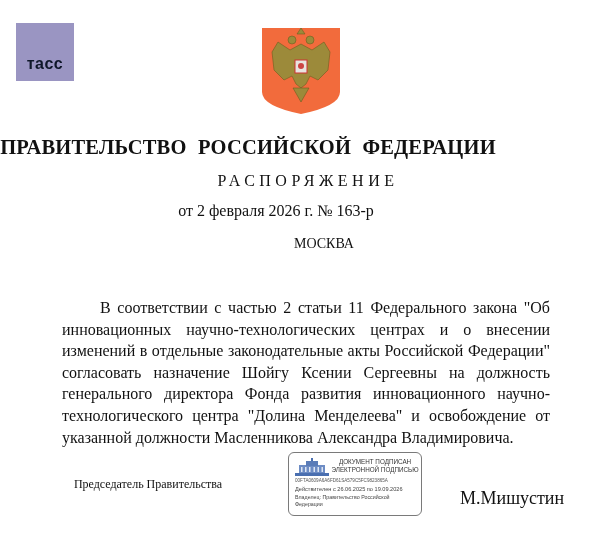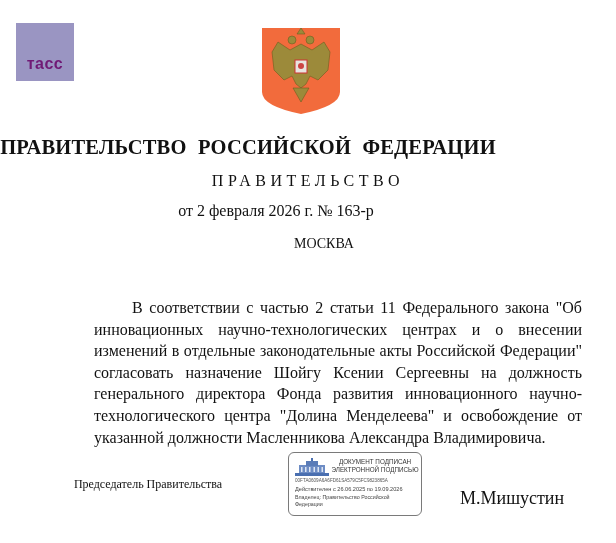--- a/index.html
+++ b/index.html
@@ -2,21 +2,21 @@
 <html><head>
 <meta charset="utf-8">
 <style>
   html, body { margin: 0; padding: 0; }
   body {
     width: 616px; height: 543px; background: #ffffff; position: relative; overflow: hidden;
     font-family: "Liberation Serif", "DejaVu Serif", serif; color: #111;
   }
   .tass {
     position: absolute; left: 16px; top: 23px; width: 58px; height: 58px;
-    background: #9a95c2; color: #701a75;
+    background: #9a95c2; color: #0f172a;
     font-family: "Liberation Sans", "DejaVu Sans", sans-serif; font-weight: bold; font-size: 16px;
     display: flex; align-items: flex-end; justify-content: center; padding-bottom: 8px; box-sizing: border-box;
     letter-spacing: 0.5px;
   }
   .emblem { position: absolute; left: 260px; top: 26px; width: 82px; height: 90px; }
   .title {
     position: absolute; left: 0; width: 496px; top: 136px; text-align: center;
     font-weight: bold; font-size: 20.5px; letter-spacing: 0.2px; word-spacing: 6px;
   }
   .doctype {
@@ -24,21 +24,21 @@
     font-size: 16px; letter-spacing: 4.5px;
   }
   .date {
     position: absolute; left: 0; width: 552px; top: 202px; text-align: center; font-size: 16px;
   }
   .city {
     position: absolute; left: 16px; width: 616px; top: 236px; text-align: center; font-size: 14px;
   }
   .body-text {
     position: absolute; left: 62px; width: 488px; top: 297px;
-    font-size: 16px; line-height: 21.6px; text-align: justify; text-indent: 38px; margin-left: 32px;
+    font-size: 16px; line-height: 21.6px; text-align: justify; text-indent: 38px;
   }
   .sig-left {
     position: absolute; left: 58px; top: 475px; width: 180px; text-align: center;
     font-size: 12px; line-height: 19px;
   }
   .sig-right { position: absolute; left: 460px; top: 488px; font-size: 18px; }
   .stamp {
     position: absolute; left: 288px; top: 452px; width: 134px; height: 64px;
     border: 1.5px solid #7a7a7a; border-radius: 6px; box-sizing: border-box;
     font-family: "Liberation Sans", "DejaVu Sans", sans-serif; color: #333;
@@ -66,21 +66,21 @@
     <circle cx="32" cy="14" r="4"></circle>
     <circle cx="50" cy="14" r="4"></circle>
     <path d="M37 8 L41 2 L45 8 Z"></path>
     <path d="M33 62 L41 76 L49 62 Z"></path>
   </g>
   <rect x="35" y="34" width="12" height="13" fill="#e8e4e0" stroke="#c33" stroke-width="1"></rect>
   <circle cx="41" cy="40" r="3" fill="#c44"></circle>
 </svg>
 
 <div class="title">ПРАВИТЕЛЬСТВО  РОССИЙСКОЙ  ФЕДЕРАЦИИ</div>
-<div class="doctype">ПРАВИТЕЛЬСТВО</div>
+<div class="doctype">РАСПОРЯЖЕНИЕ</div>
 <div class="date">от 2 февраля 2026 г. № 163-р</div>
 <div class="city">МОСКВА</div>
 
 <div class="body-text">В соответствии с частью 2 статьи 11 Федерального закона "Об инновационных научно-технологических центрах и о внесении изменений в отдельные законодательные акты Российской Федерации" согласовать назначение Шойгу Ксении Сергеевны на должность генерального директора Фонда развития инновационного научно-технологического центра "Долина Менделеева" и освобождение от указанной должности Масленникова Александра Владимировича.</div>
 
 <div class="sig-left">
   <div>Председатель Правительства</div>
 </div>
 
 <div class="stamp">

